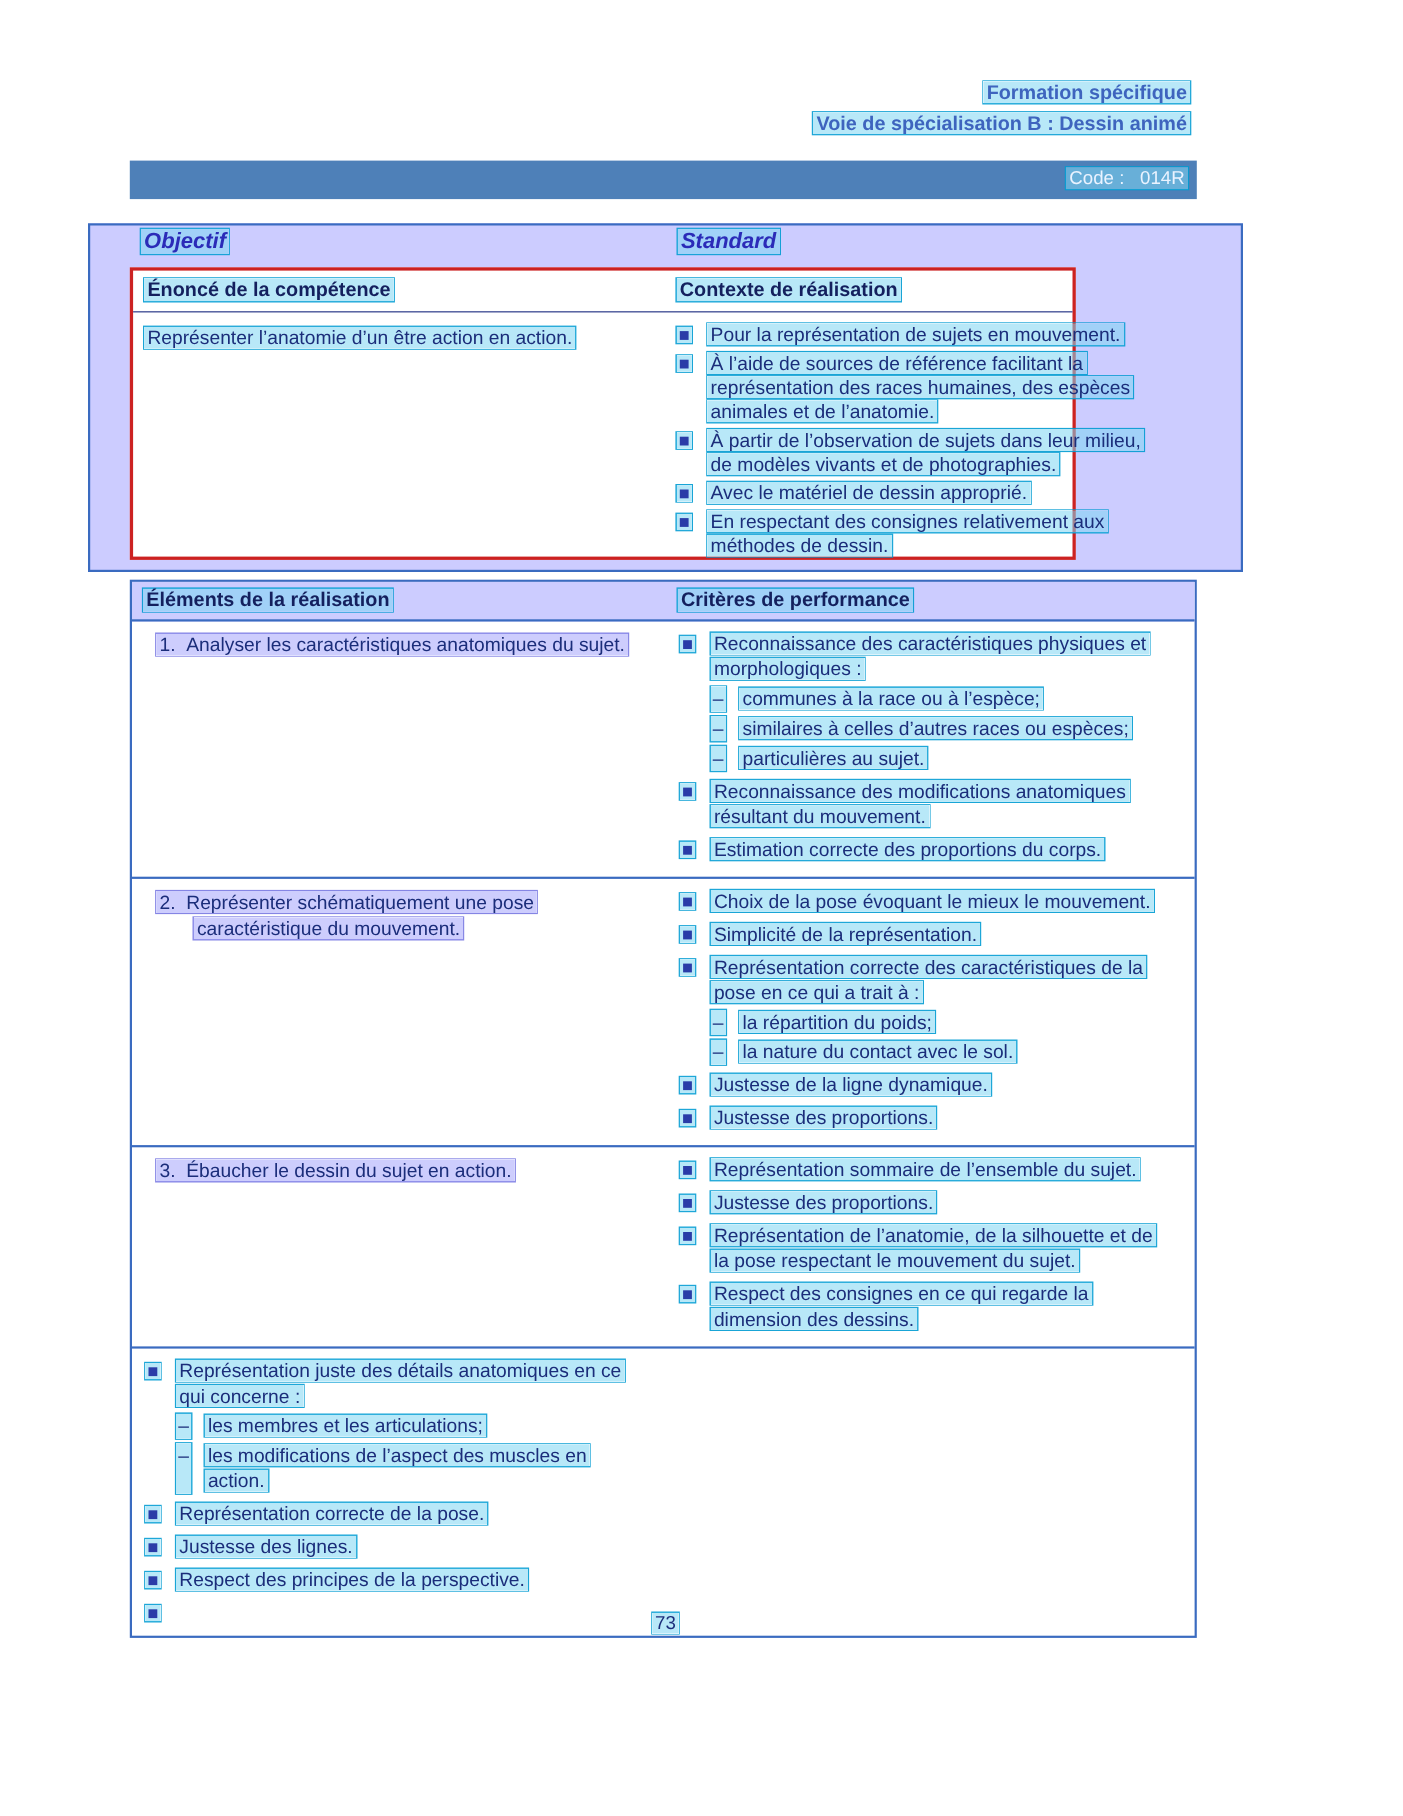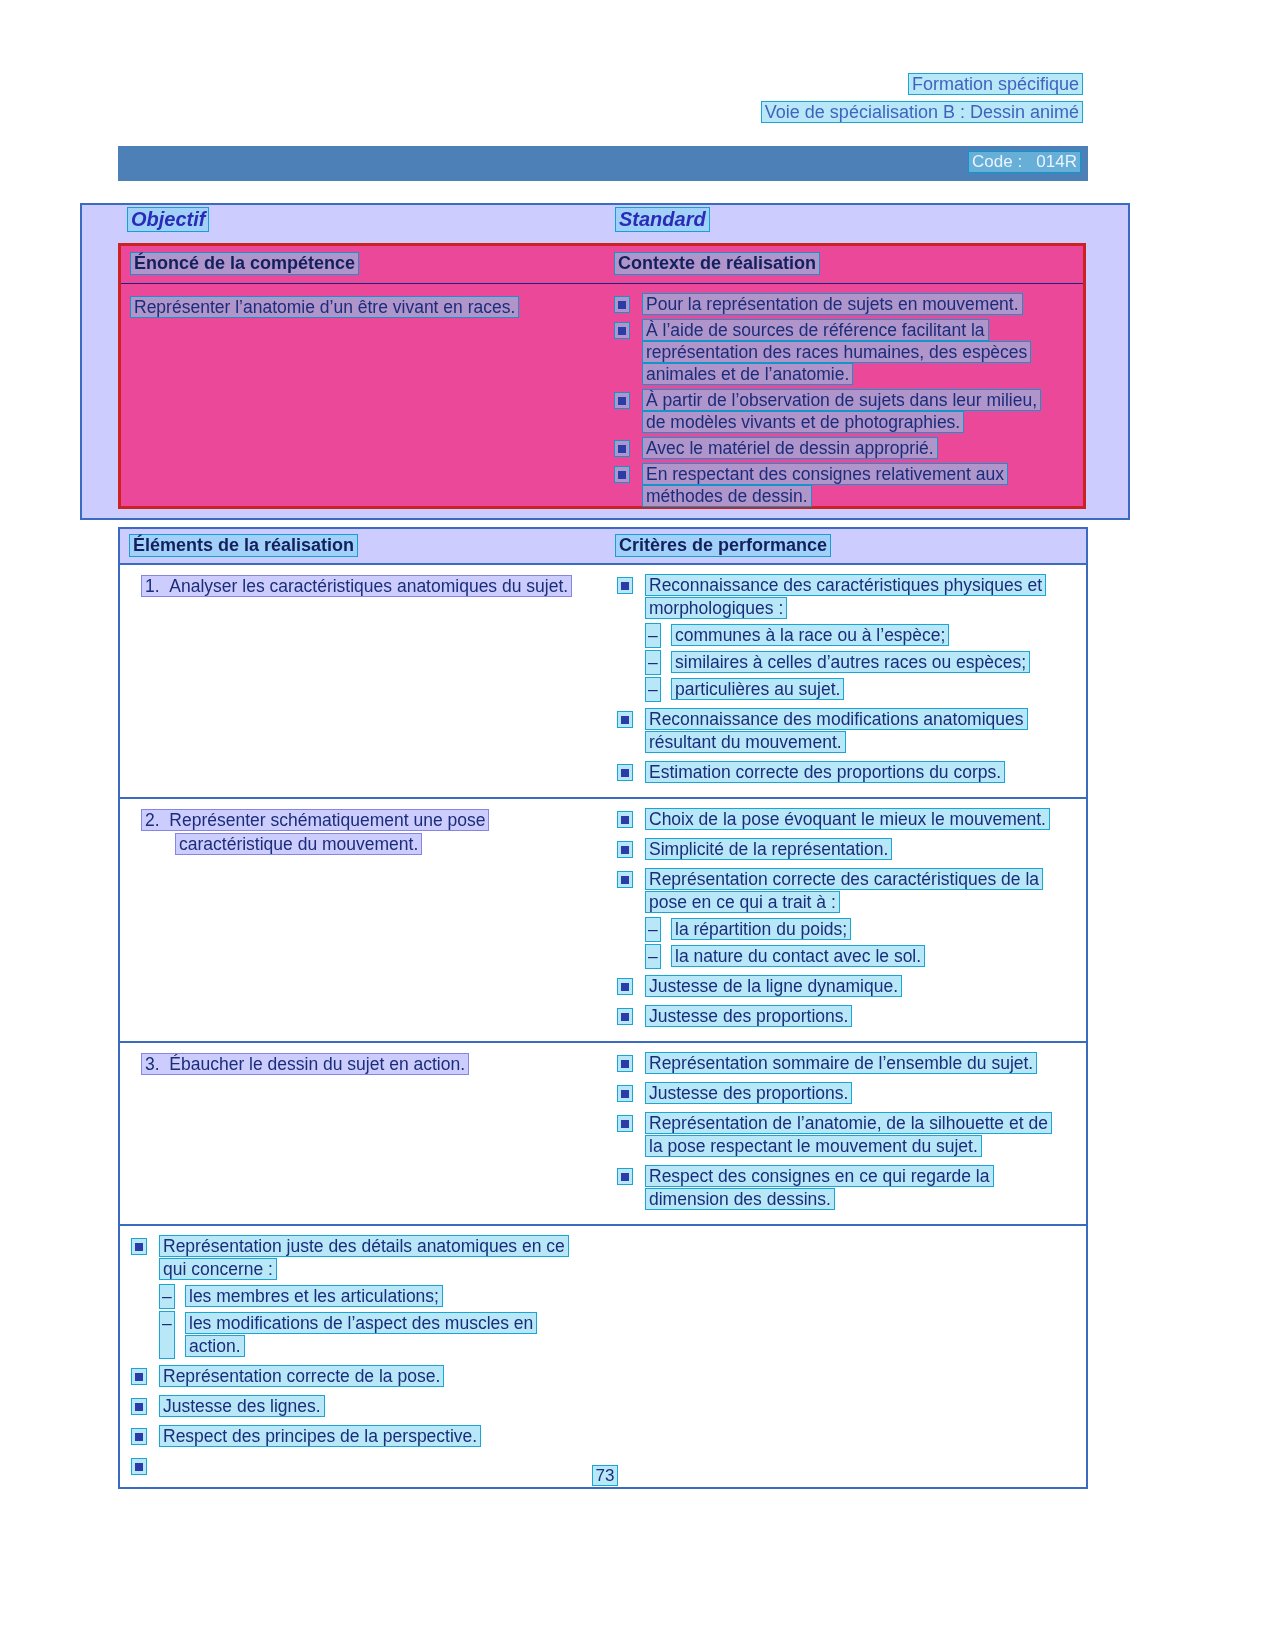--- a/index.html
+++ b/index.html
@@ -20,29 +20,29 @@
     padding:0 3px;
   }
   .hl2 {
     background: rgba(178,178,252,0.65);
     box-shadow: 0 0 0 1px rgba(120,120,225,0.9);
     -webkit-box-decoration-break: clone; box-decoration-break: clone;
     padding:0 3px;
   }
 
   .hdr { top:71px; right:193px; text-align:right; font-size:18px; line-height:27px; color:#3E64BE; }
-  .hdr .hline { margin-bottom:1px; }
+  .hdr .hline { margin-bottom:1px;font-weight:bold; }
 
   .banner { left:118px; top:146px; width:970px; height:35px; background:#4E80B8; }
   .code { position:absolute; right:8px; top:6px; font-size:17px; color:#EAF3FF; }
 
   .panel { left:80px; top:203px; width:1050px; height:317px; background:#CCCCFF; border:2px solid #3A6BC0; }
   .oslabel { font-size:20px; font-weight:bold; font-style:italic; color:#2B2BB8; }
 
-  .enonce-box { left:36px; top:38px; width:968px; height:266px; background:#ec4899; border:3px solid #CC2222; }
+  .enonce-box { left:36px; top:38px; width:860px; height:266px; background:#ffffff; border:3px solid #CC2222; }
   .rb-header { position:relative; height:38px; border-bottom:1px solid #18277E; }
   .h { font-size:18px; font-weight:bold; color:#14205E; }
   .body-t { font-size:17.5px; line-height:23px; }
 
   .etable { left:118px; top:527px; width:970px; background:#ffffff; border:2px solid #3A6BC0; }
   .thead { position:relative; height:36px; background:#CCCCFF; border-bottom:2px solid #3A6BC0; }
 
   .trow { display:flex; border-top:2px solid #3A6BC0; padding:9px 0 6px 0; }
   .trow.first { border-top:none; }
   .lcol { flex:none; width:486px; padding-left:10px; }
@@ -83,21 +83,21 @@
   <div class="panel abs">
     <span class="oslabel hl abs" style="left:46px; top:3px;">Objectif</span>
     <span class="oslabel hl abs" style="left:534px; top:3px;">Standard</span>
 
     <div class="enonce-box abs">
       <div class="rb-header">
         <span class="h hl abs" style="left:10px; top:7px;">Énoncé de la compétence</span>
         <span class="h hl abs" style="left:494px; top:7px;">Contexte de réalisation</span>
       </div>
       <div class="abs" style="left:10px; top:50px; width:452px;">
-        <span class="hl body-t">Représenter l’anatomie d’un être vivant en races.</span>
+        <span class="hl body-t">Représenter l’anatomie d’un être action en action.</span>
       </div>
       <div class="abs blist" style="left:494px; top:47px; width:464px;">
           <div class="li">
             <span class="mark hl">
               <span class="sq"></span>
             </span>
             <div class="txt"><span class="hl">Pour la représentation de sujets en mouvement.</span></div>
           </div>
           <div class="li">
             <span class="mark hl">

